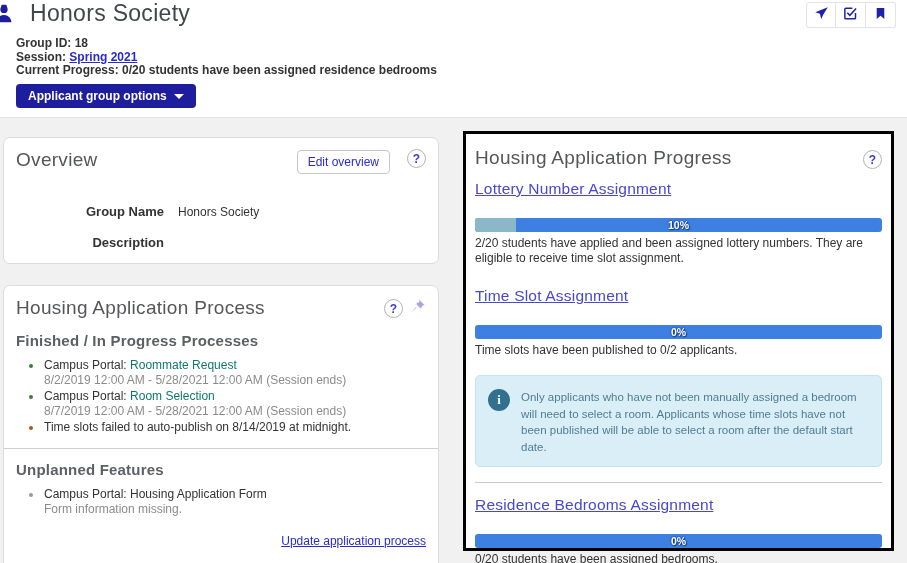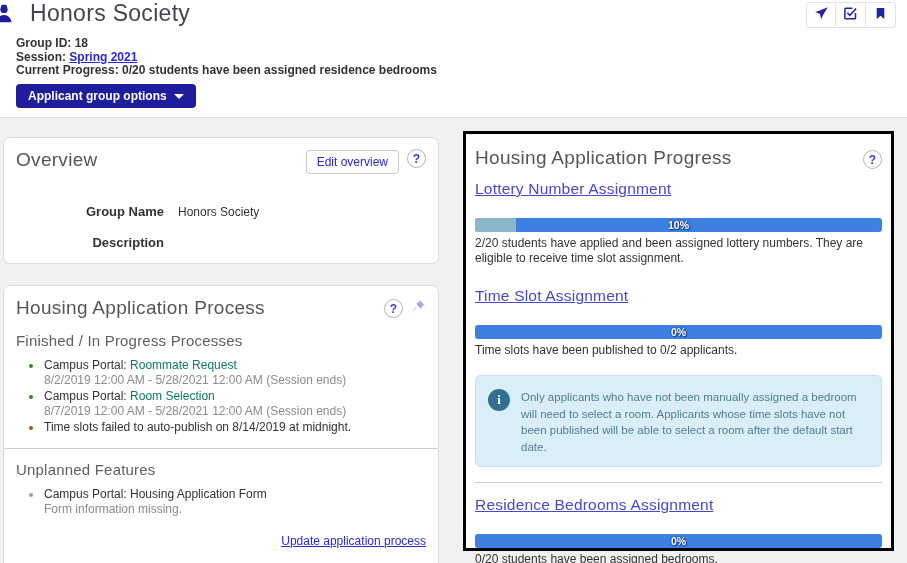--- a/index.html
+++ b/index.html
@@ -30,23 +30,23 @@
     border-right:5px solid transparent; border-top:5px solid #fff; }
 
   
   .content { position:absolute; top:117px; left:0; right:0; bottom:0;
     background:#f1f1f2; border-top:1px solid #e2e2e2; overflow:hidden; }
   .card { position:absolute; background:#fff; border:1px solid #dcdcdc; border-radius:7px; }
   .card-overview { left:3px; top:19px; width:436px; height:127px; padding:11px 12px; }
   .card-process  { left:3px; top:167px; width:436px; height:330px; padding:11px 12px; }
 
   .card-title { font-size:19px; font-weight:400; color:#55565a; letter-spacing:.3px; }
-  .sub-heading { font-size:15px; font-weight:400; color:#5d5f64; letter-spacing:.2px; }
-
-  .edit-btn { position:absolute; right:39px; top:12px; background:#fff;
+  .sub-heading { font-size:15px; font-weight:700; color:#5d5f64; letter-spacing:.2px; }
+
+  .edit-btn { position:absolute; right:48px; top:12px; background:#fff;
     border:1px solid #c6c6c6; border-radius:4px; color:#2a2ad0; font-size:12px;
     padding:4px 10px; cursor:pointer; font-family:"Liberation Sans", sans-serif; }
   .help-icon { width:19px; height:19px; border:1px solid #b3b3b3; border-radius:50%;
     color:#3b3bd6; font-size:12px; font-weight:bold; display:flex; align-items:center;
     justify-content:center; background:#fff; cursor:pointer; }
   .help-abs { position:absolute; right:12px; top:11px; }
 
   .ov-row { display:flex; margin-top:33px; align-items:baseline; }
   .ov-row + .ov-row { margin-top:16px; }
   .ov-label { width:148px; text-align:right; font-size:13px; font-weight:bold; color:#333; }

